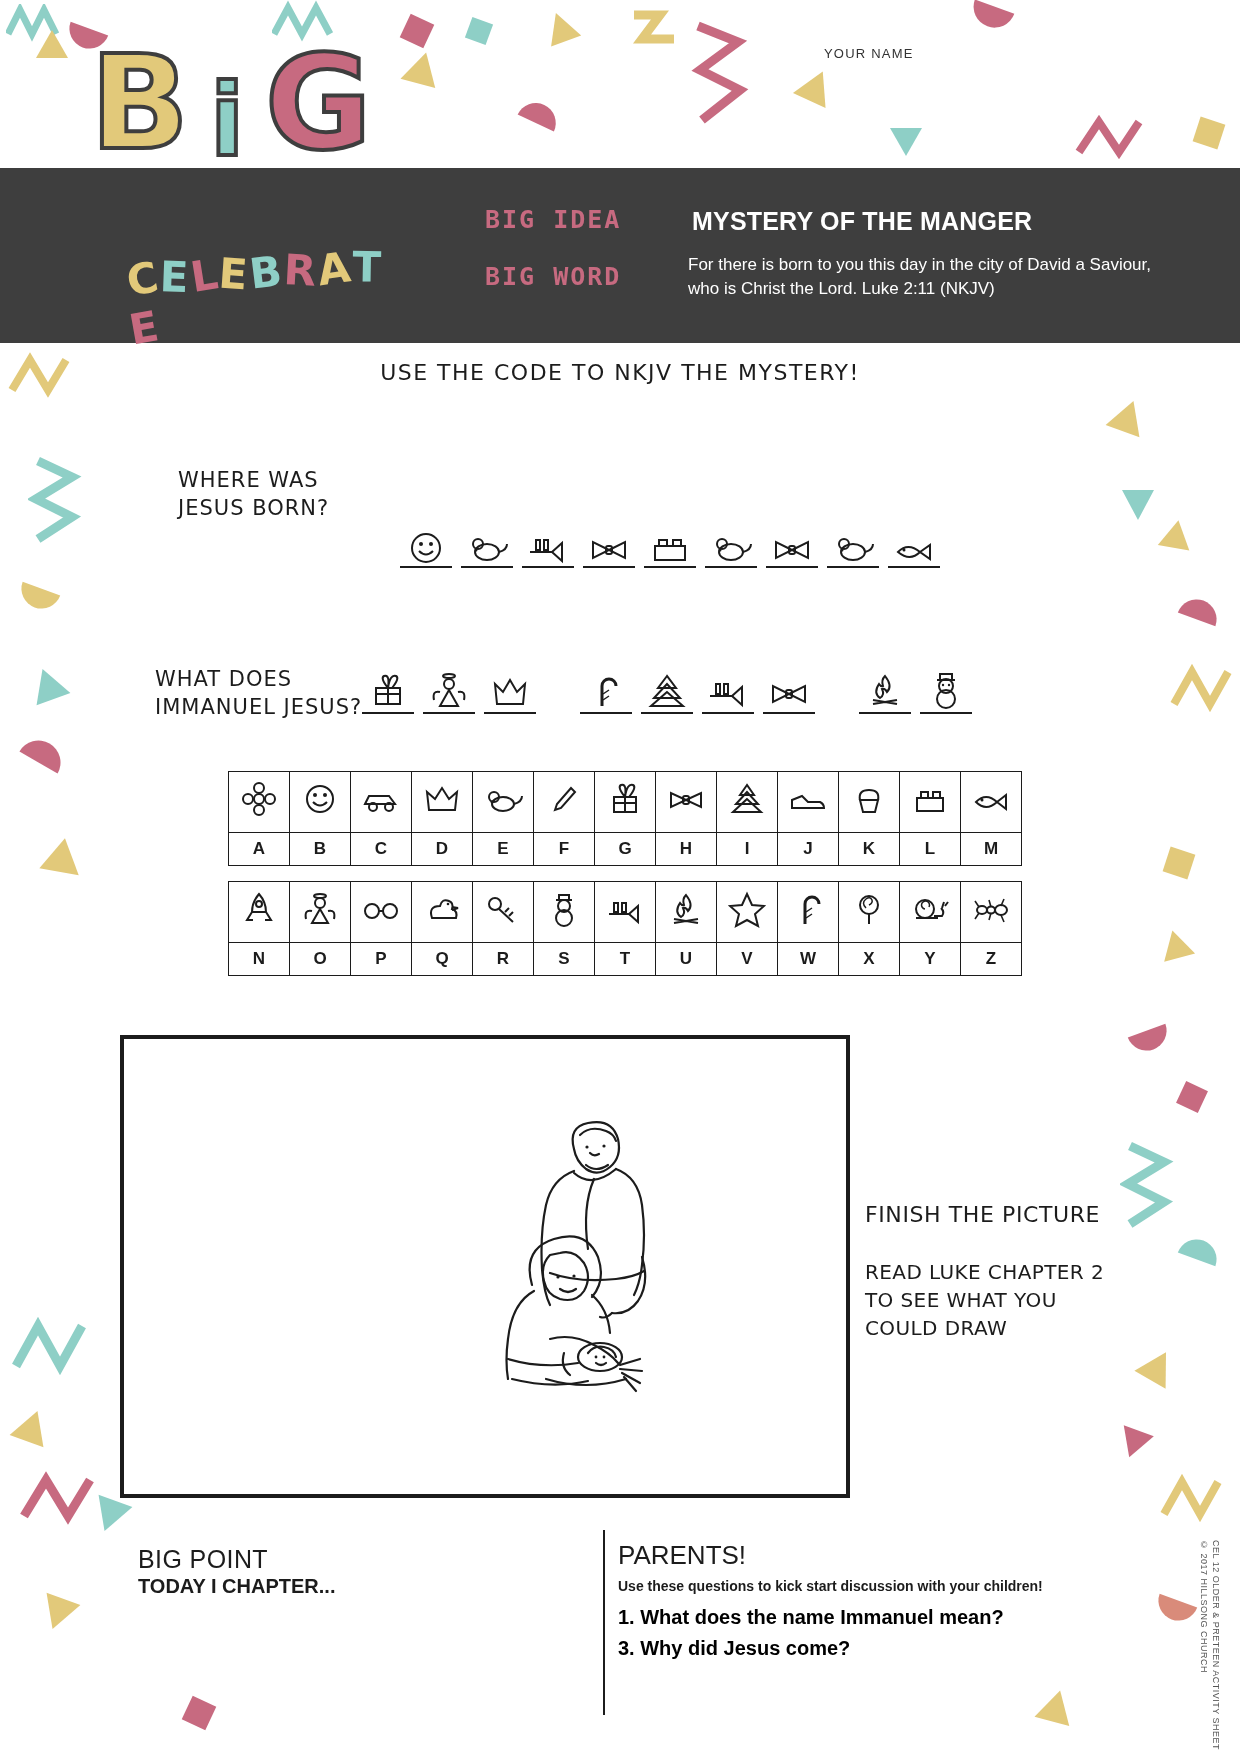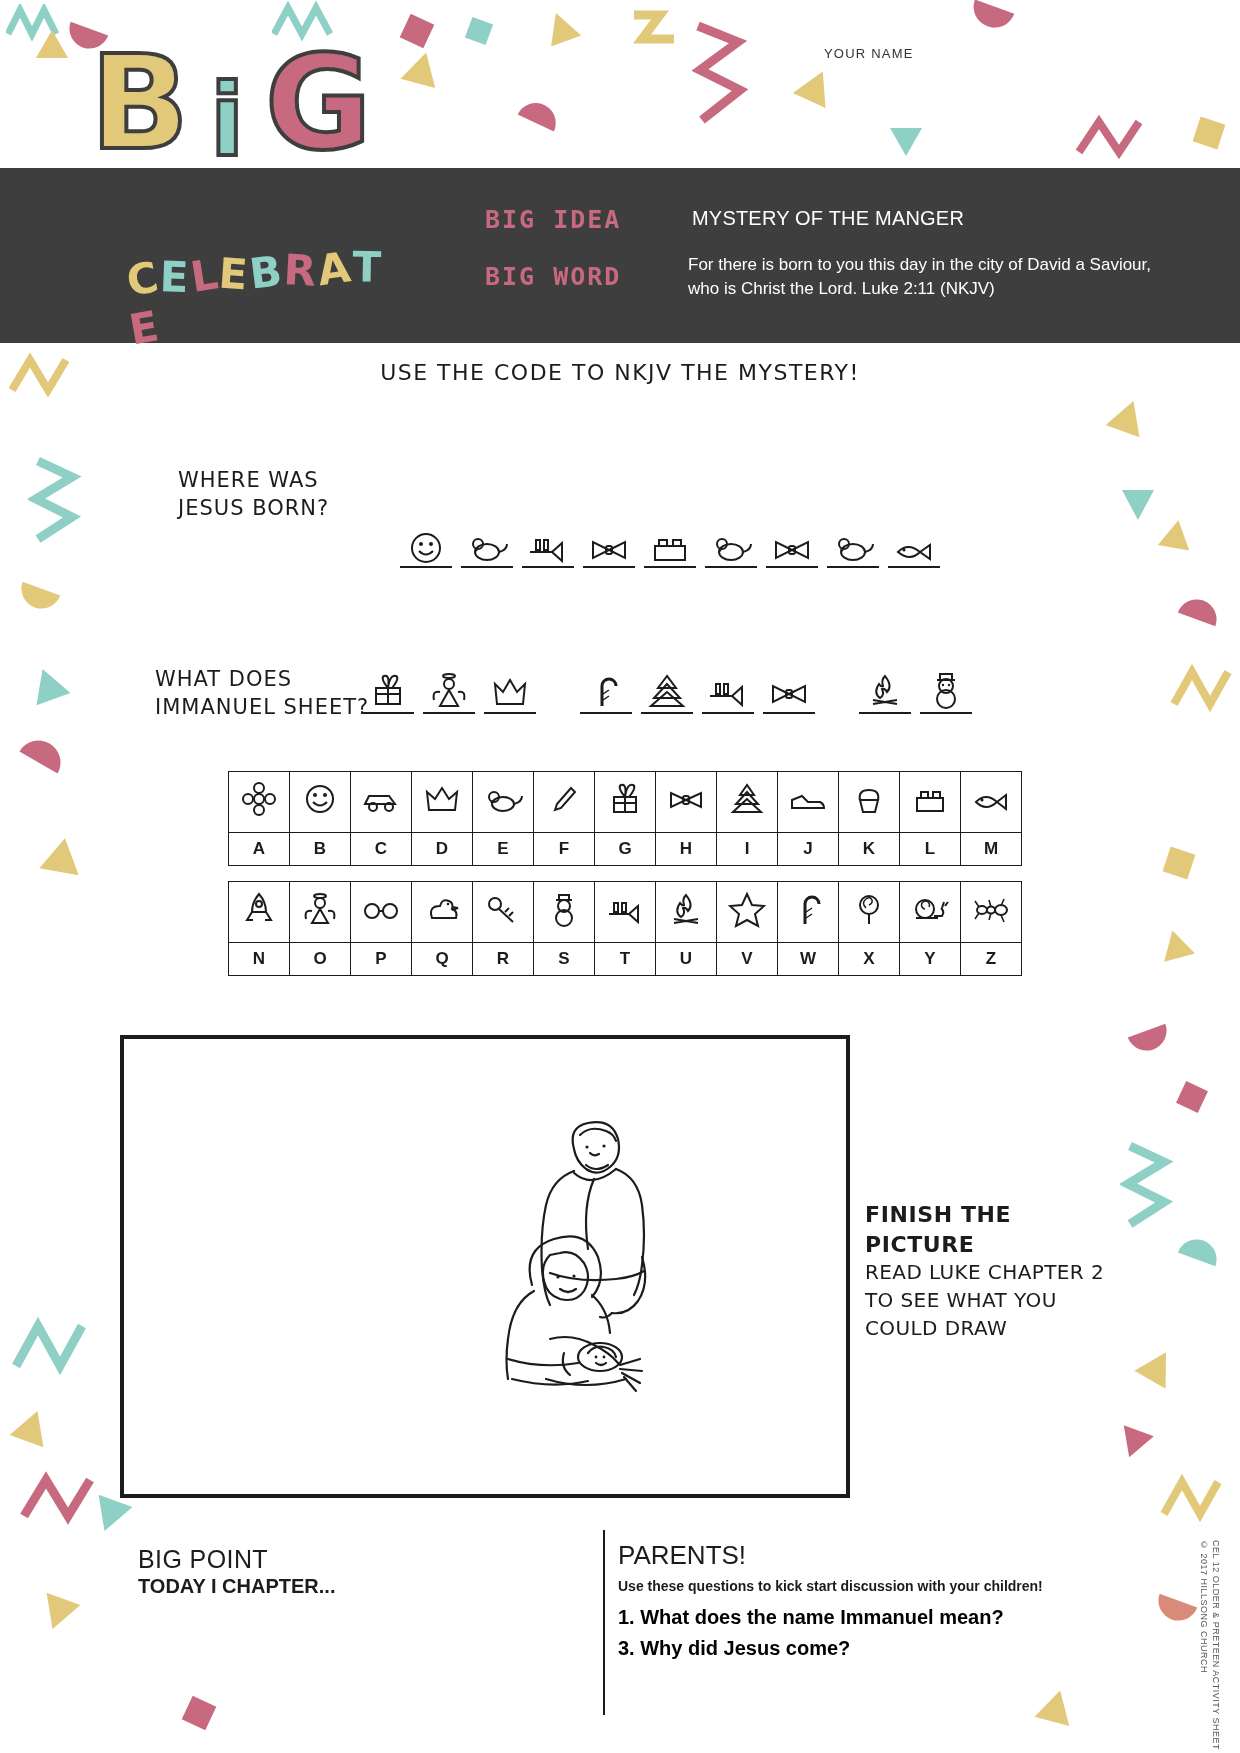--- a/index.html
+++ b/index.html
@@ -57,21 +57,21 @@
   #big-idea-label,#big-word-label{
     position:absolute;left:485px;
     font-family:"DejaVu Sans Mono", monospace;
     font-weight:bold;font-size:25px;letter-spacing:2px;
     color:#c76a80;
   }
   #big-idea-label{top:205px;}
   #big-word-label{top:262px;}
   #big-idea-title{
     position:absolute;left:692px;top:207px;
-    font-size:20px;font-weight:normal;color:#ffffff;letter-spacing:0.2px;
+    font-size:25px;font-weight:bold;color:#ffffff;letter-spacing:0.2px;
   }
   #big-word-text{
     position:absolute;left:688px;top:253px;width:470px;
     font-size:17px;line-height:24px;color:#ffffff;
   }
 
   
   #instruction{
     position:absolute;left:0;top:360px;width:1240px;text-align:center;
     font-family:"DejaVu Sans", sans-serif;
@@ -119,21 +119,21 @@
   #picture-box{
     position:absolute;left:120px;top:1035px;width:722px;height:455px;
     border:4px solid #1c1c1c;background:#fff;
   }
   #nativity{
     position:absolute;left:330px;top:70px;width:260px;height:320px;
   }
   #finish-text{
     position:absolute;left:865px;top:1200px;width:260px;
     font-family:"DejaVu Sans", sans-serif;
-    font-size:22px;line-height:30px;letter-spacing:0.6px;color:#1c1c1c;font-weight:bold;
+    font-size:22px;line-height:30px;letter-spacing:0.6px;color:#1c1c1c;
   }
   #finish-sub{
     position:absolute;left:865px;top:1258px;width:250px;
     font-family:"DejaVu Sans", sans-serif;
     font-size:20px;line-height:28px;letter-spacing:0.4px;color:#1c1c1c;
   }
 
   
   #big-point-title{
     position:absolute;left:138px;top:1545px;
@@ -380,21 +380,21 @@
           <path d="M8 26 q10 -10 22 0 q-10 10 -22 0z" fill="none" stroke="#1c1c1c" stroke-width="2"></path>
           <path d="M30 26 l10 -7 v14z" fill="none" stroke="#1c1c1c" stroke-width="2"></path>
           <circle cx="14" cy="24" r="1.5" fill="#1c1c1c"></circle>
         </svg>
       </div>
       <div class="line"></div>
     </div>
 </div>
 
 <div class="q-label" id="q2-label" style="white-space:pre-line;">WHAT DOES
-IMMANUEL SHEET?</div>
+IMMANUEL JESUS?</div>
 <div class="blank-row" id="q2-blanks">
   <div class="blank">
       <div class="pic">
     <svg width="44" height="44" viewBox="0 0 44 44">
           <rect x="10" y="20" width="24" height="16" fill="none" stroke="#1c1c1c" stroke-width="2"></rect>
           <path d="M22 20 v16 M10 26 h24" stroke="#1c1c1c" stroke-width="2"></path>
           <path d="M22 20 q-8 -10 -4 -12 q6 -2 4 12 q2 -14 8 -12 q4 2 -4 12" fill="none" stroke="#1c1c1c" stroke-width="2"></path>
         </svg>
       </div>
       <div class="line"></div>

